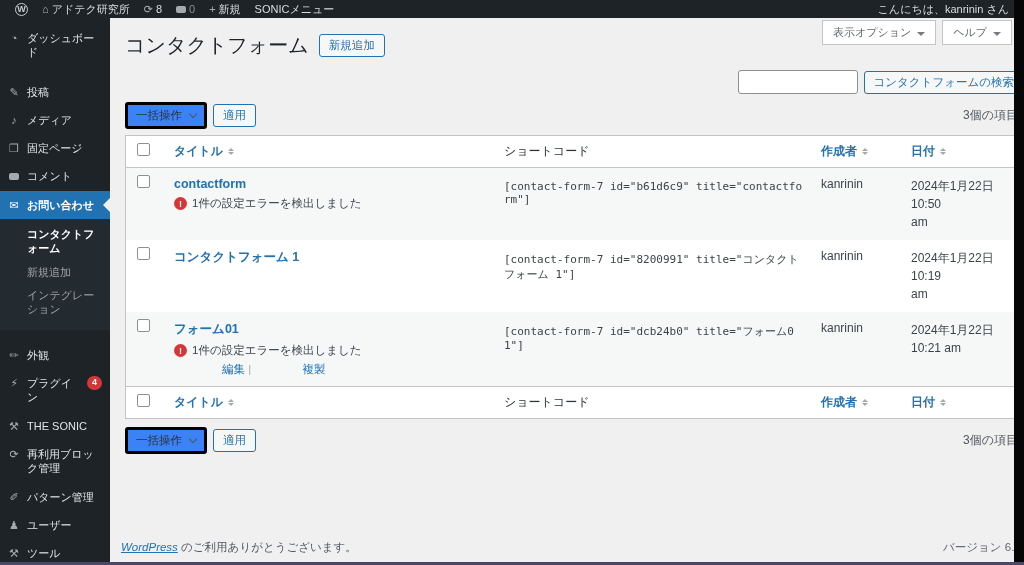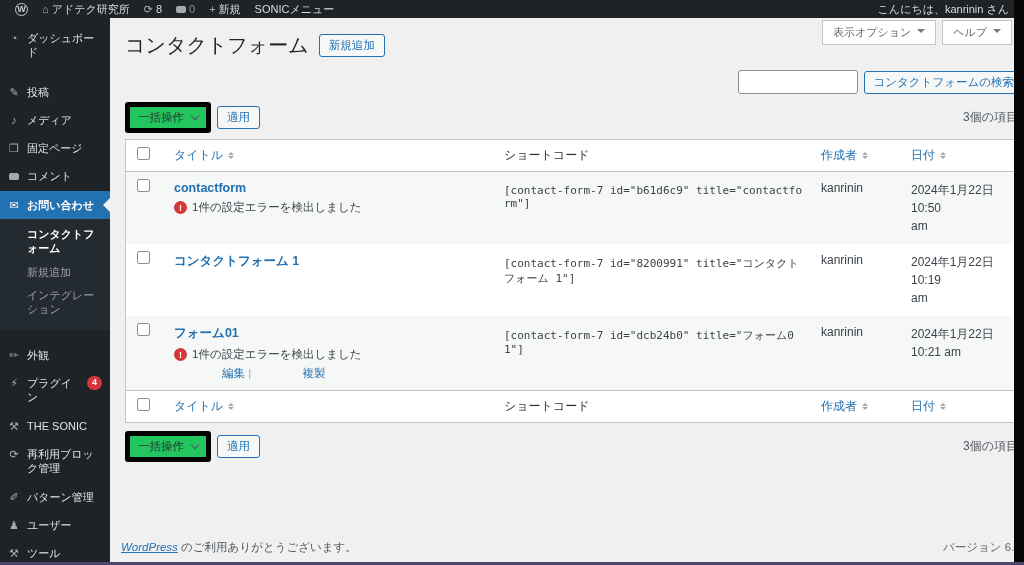--- a/index.html
+++ b/index.html
@@ -37,36 +37,36 @@
   .badge { background:#d63638; color:#fff; border-radius:9px; font-size:9px; padding:1px 5px; font-weight:bold; margin-left:2px; }
   
   .content { flex:1; position:relative; padding:12px 0 0 15px; }
   .titlerow { display:flex; align-items:center; gap:10px; margin-bottom:10px; height:30px; }
   h1.page-title { font-size:20px; font-weight:400; color:#1d2327; }
   .btn-outline {
     display:inline-block; background:#f6f7f7; border:1px solid #2271b1; color:#2271b1;
     border-radius:3px; padding:3px 9px; font-size:11.5px; cursor:pointer; white-space:nowrap;
   }
   .meta-tabs { position:absolute; top:2px; right:12px; display:flex; gap:6px; }
-  .meta-tab { background:#fff; border:1px solid #c3c4c7; color:#646970; font-size:11px; padding:4px 10px; display:flex; align-items:flex-start; gap:6px; cursor:pointer; }
+  .meta-tab { background:#fff; border:1px solid #c3c4c7; color:#646970; font-size:11px; padding:4px 10px; display:flex; align-items:flex-end; gap:6px; cursor:pointer; }
   .tri-down { width:0; height:0; border:4px solid transparent; border-top-color:#787c82; margin-top:4px; }
   .searchrow { display:flex; justify-content:flex-end; align-items:center; gap:6px; margin:0 0 8px 0; padding-right:0; }
   .search-input { width:120px; height:24px; border:1px solid #8c8f94; border-radius:3px; background:#fff; padding:0 5px; font-size:12px; }
   .controls { display:flex; justify-content:space-between; align-items:center; margin-bottom:6px; padding-right:12px; }
   .bulk { display:flex; gap:6px; align-items:center; }
-  .selectbox { background:#22c55e; border:5px solid #000000; border-radius:3px; padding:3px 8px; font-size:11.5px; color:#2c3338; display:flex; align-items:center; gap:8px; cursor:pointer; }
+  .selectbox { background:#3b82f6; border:3px solid #000000; border-radius:3px; padding:3px 8px; font-size:11.5px; color:#2c3338; display:flex; align-items:center; gap:8px; cursor:pointer; }
   .chev { width:6px; height:6px; border-right:1.5px solid #50575e; border-bottom:1.5px solid #50575e; transform:rotate(45deg); margin-top:-3px; }
   .count { font-size:12px; color:#50575e; white-space:nowrap; margin-right:-6px; }
   
   .tbl { background:#fff; border:1px solid #c3c4c7; margin-right:5px; }
   .trow { display:grid; grid-template-columns:40px 330px 317px 90px 1fr; align-items:start; }
   .thead { border-bottom:1px solid #c3c4c7; }
   .tfoot { border-top:1px solid #c3c4c7; }
   .th { padding:7px 8px; font-size:12px; color:#2c3338; display:flex; align-items:center; gap:3px; }
-  .th a { color:#2271b1; text-decoration:none; cursor:pointer; }
+  .th a { color:#2271b1; text-decoration:none; cursor:pointer;font-weight:bold; }
   .sort { display:inline-flex; flex-direction:column; gap:1px; margin-left:2px; }
   .sort .up { width:0;height:0;border:3px solid transparent;border-bottom-color:#a7aaad; }
   .sort .dn { width:0;height:0;border:3px solid transparent;border-top-color:#a7aaad; }
   .cbcell { padding:7px 0 0 11px; }
   .cb { width:13px; height:13px; border:1px solid #8c8f94; border-radius:2px; background:#fff; display:inline-block; cursor:pointer; }
   .rowband { min-height:50px; }
   .rowband.alt { background:#f6f7f7; }
   .cell { padding:9px 8px; font-size:12px; color:#3c434a; }
   .title-link { color:#2271b1; font-weight:bold; font-size:12.5px; text-decoration:none; cursor:pointer; display:inline-block; margin-bottom:3px; }
   .errline { display:flex; align-items:center; gap:5px; font-size:11.5px; color:#3c434a; margin-top:2px; }

